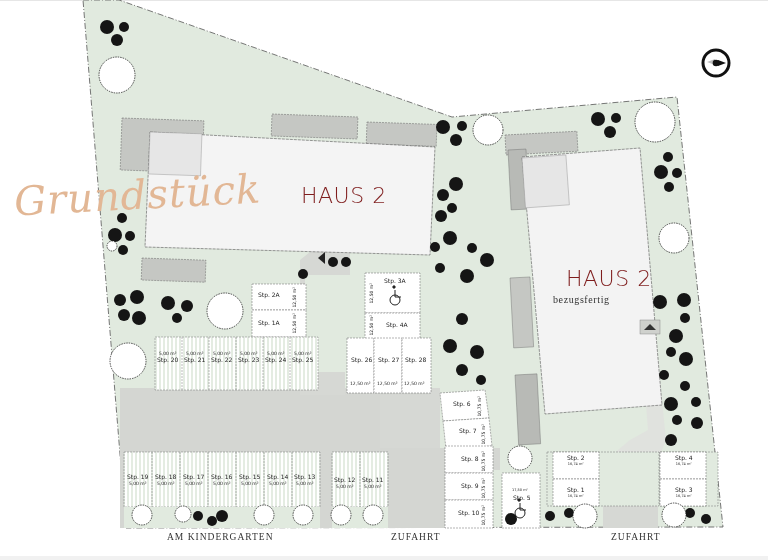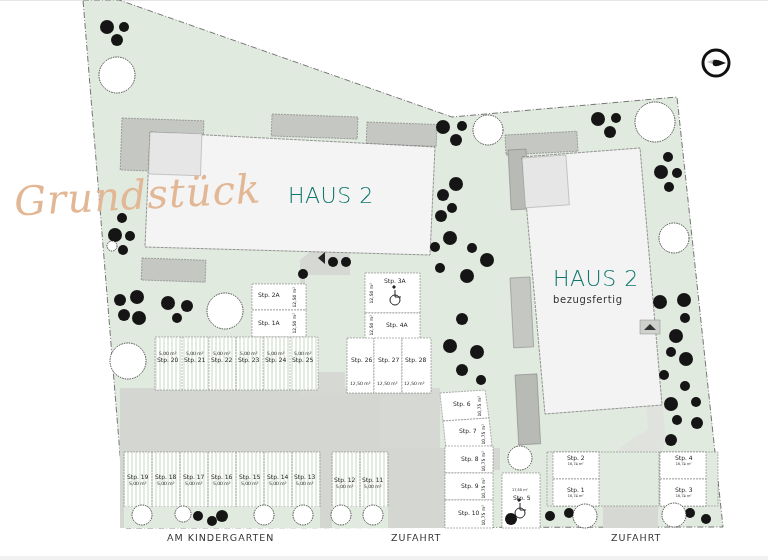--- a/index.html
+++ b/index.html
@@ -1,21 +1,21 @@
 <!DOCTYPE html>
 <html><head>
   <meta charset="utf-8">
   <style>
     html, body { margin: 0; padding: 0; background: #ffffff; }
     body { width: 768px; height: 560px; overflow: hidden; position: relative; font-family: "DejaVu Sans", sans-serif; }
     .plan { position: absolute; left: 0; top: 0; width: 768px; height: 560px; }
     .topbar { position: absolute; left: 0; top: 0; width: 768px; height: 1px; background: #e6e6e6; }
     .bottombar { position: absolute; left: 0; bottom: 0; width: 768px; height: 4px; background: #f1f1f1; }
-    .lbl { position: absolute; color: #222; white-space: nowrap; }
-    .haus { font-family: "DejaVu Sans", sans-serif; font-weight: 300; font-size: 22px; letter-spacing: 0.5px; color: #0f766e; }
+    .lbl { position: absolute; color: #222; white-space: nowrap; font-family: Liberation Serif, serif; }
+    .haus { font-family: "DejaVu Sans", sans-serif; font-weight: 300; font-size: 22px; letter-spacing: 0.5px; color: #7f1d1d; margin-left: 13px; }
     .sub { font-size: 10px; letter-spacing: 0.6px; color: #333; }
     .street { font-size: 9.5px; letter-spacing: 1px; color: #333; }
     .script { font-family: "DejaVu Serif", serif; font-style: italic; font-size: 40px; color: #e2b795; letter-spacing: 1px; transform: rotate(-3deg); }
     .stp { position: absolute; font-size: 6px; color: #222; text-align: center; line-height: 1.1; }
     .stp .area { font-size: 4.5px; display: block; margin-top: 1px; }
     .vlab { position: absolute; font-size: 4.5px; color: #222; writing-mode: vertical-rl; transform: rotate(180deg); }
     .compass { position: absolute; left: 701px; top: 48px; width: 30px; height: 30px; }
   </style>
 </head>
 <body>

